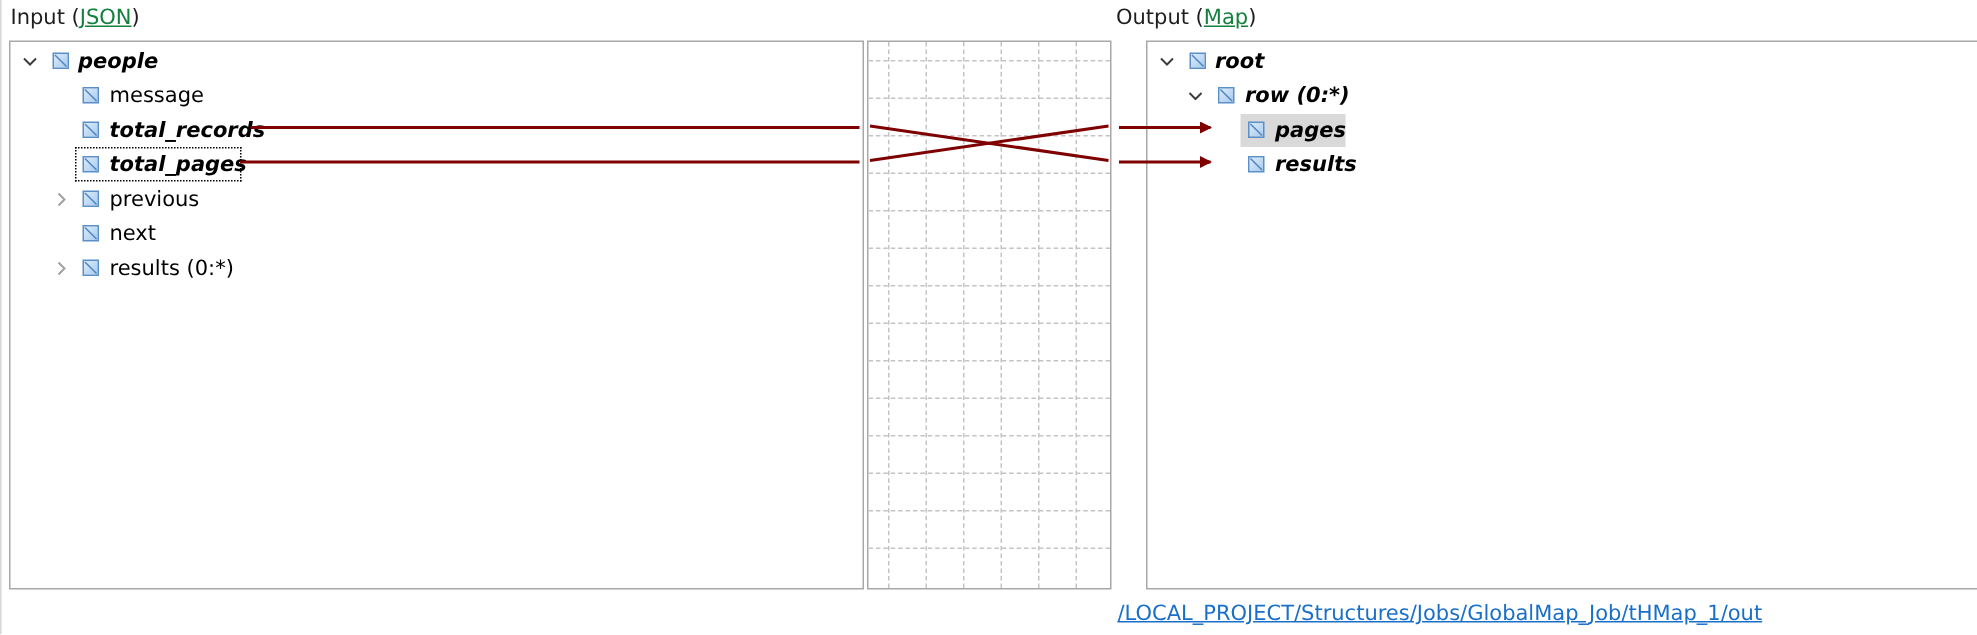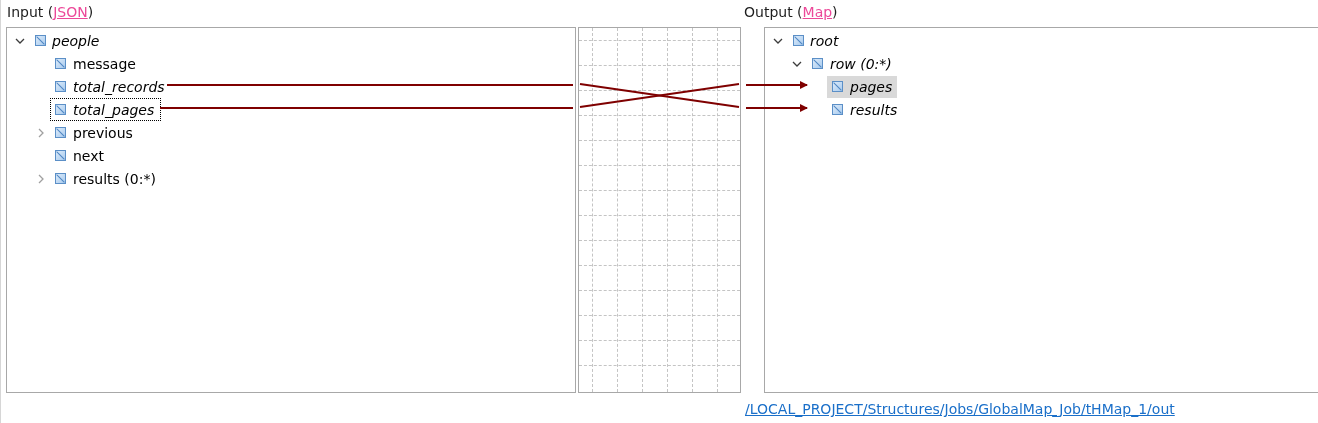--- a/index.html
+++ b/index.html
@@ -25,21 +25,21 @@
       background: #d6d6d6;
     }
     .section-label {
       position: absolute;
       top: 4px;
       font-size: 14px;
       color: #1e1e1e;
       white-space: nowrap;
     }
     .section-label a {
-      color: #ec4899;
+      color: #15803d;
       text-decoration: underline;
       cursor: pointer;
     }
     .panel {
       position: absolute;
       border: 1px solid #a8a8a8;
       background: #fff;
       box-sizing: border-box;
     }
     #input-panel  { left: 6px;   top: 27px; width: 570px; height: 366px; }
@@ -91,21 +91,21 @@
       left: -1px; top: 4px;
       width: 11px; height: 1px;
       background: #4f86c2;
       transform: rotate(45deg);
     }
     .node-label {
       position: absolute;
       top: 0;
     }
     .node-label.bold {
-      font-weight: normal;
+      font-weight: bold;
       font-style: italic;
     }
     .focus-box {
       position: absolute;
       border: 1px dotted #000;
       box-sizing: border-box;
     }
     .selected-bg {
       position: absolute;
       background: #d9d9d9;

